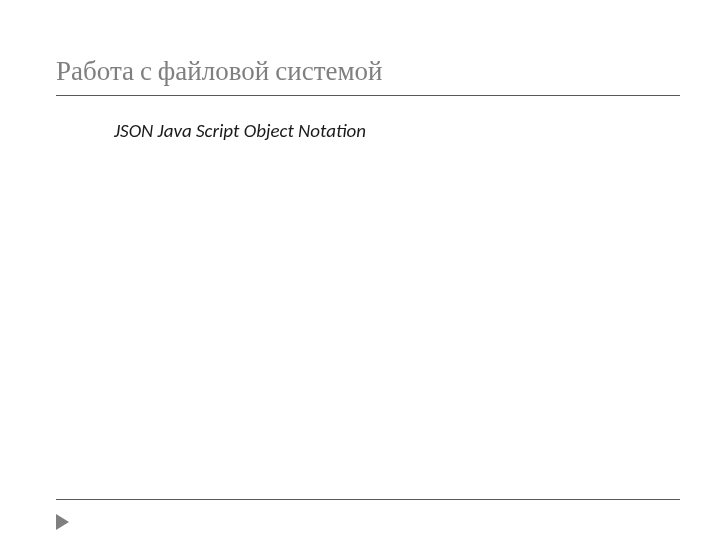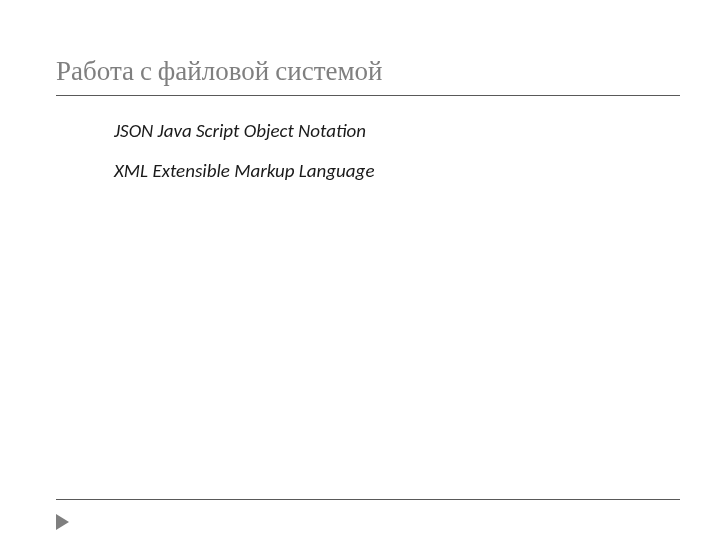--- a/index.html
+++ b/index.html
@@ -77,20 +77,16 @@
 <body>
 
 <div class="slide">
   <h1 class="title">Работа с файловой системой</h1>
   <hr class="title-rule">
   <div class="content">
     <div class="bullet-item">
       <span class="bullet-marker"></span>
       <span class="bullet-text">JSON Java Script Object Notation</span>
     </div>
-    <div class="bullet-item">
-      <span class="bullet-marker"></span>
-      <span class="bullet-text">XML Extensible  Markup Language</span>
-    </div>
   </div>
   <hr class="bottom-rule">
   <div class="corner-triangle"></div>
 </div>
 
 </body></html>

